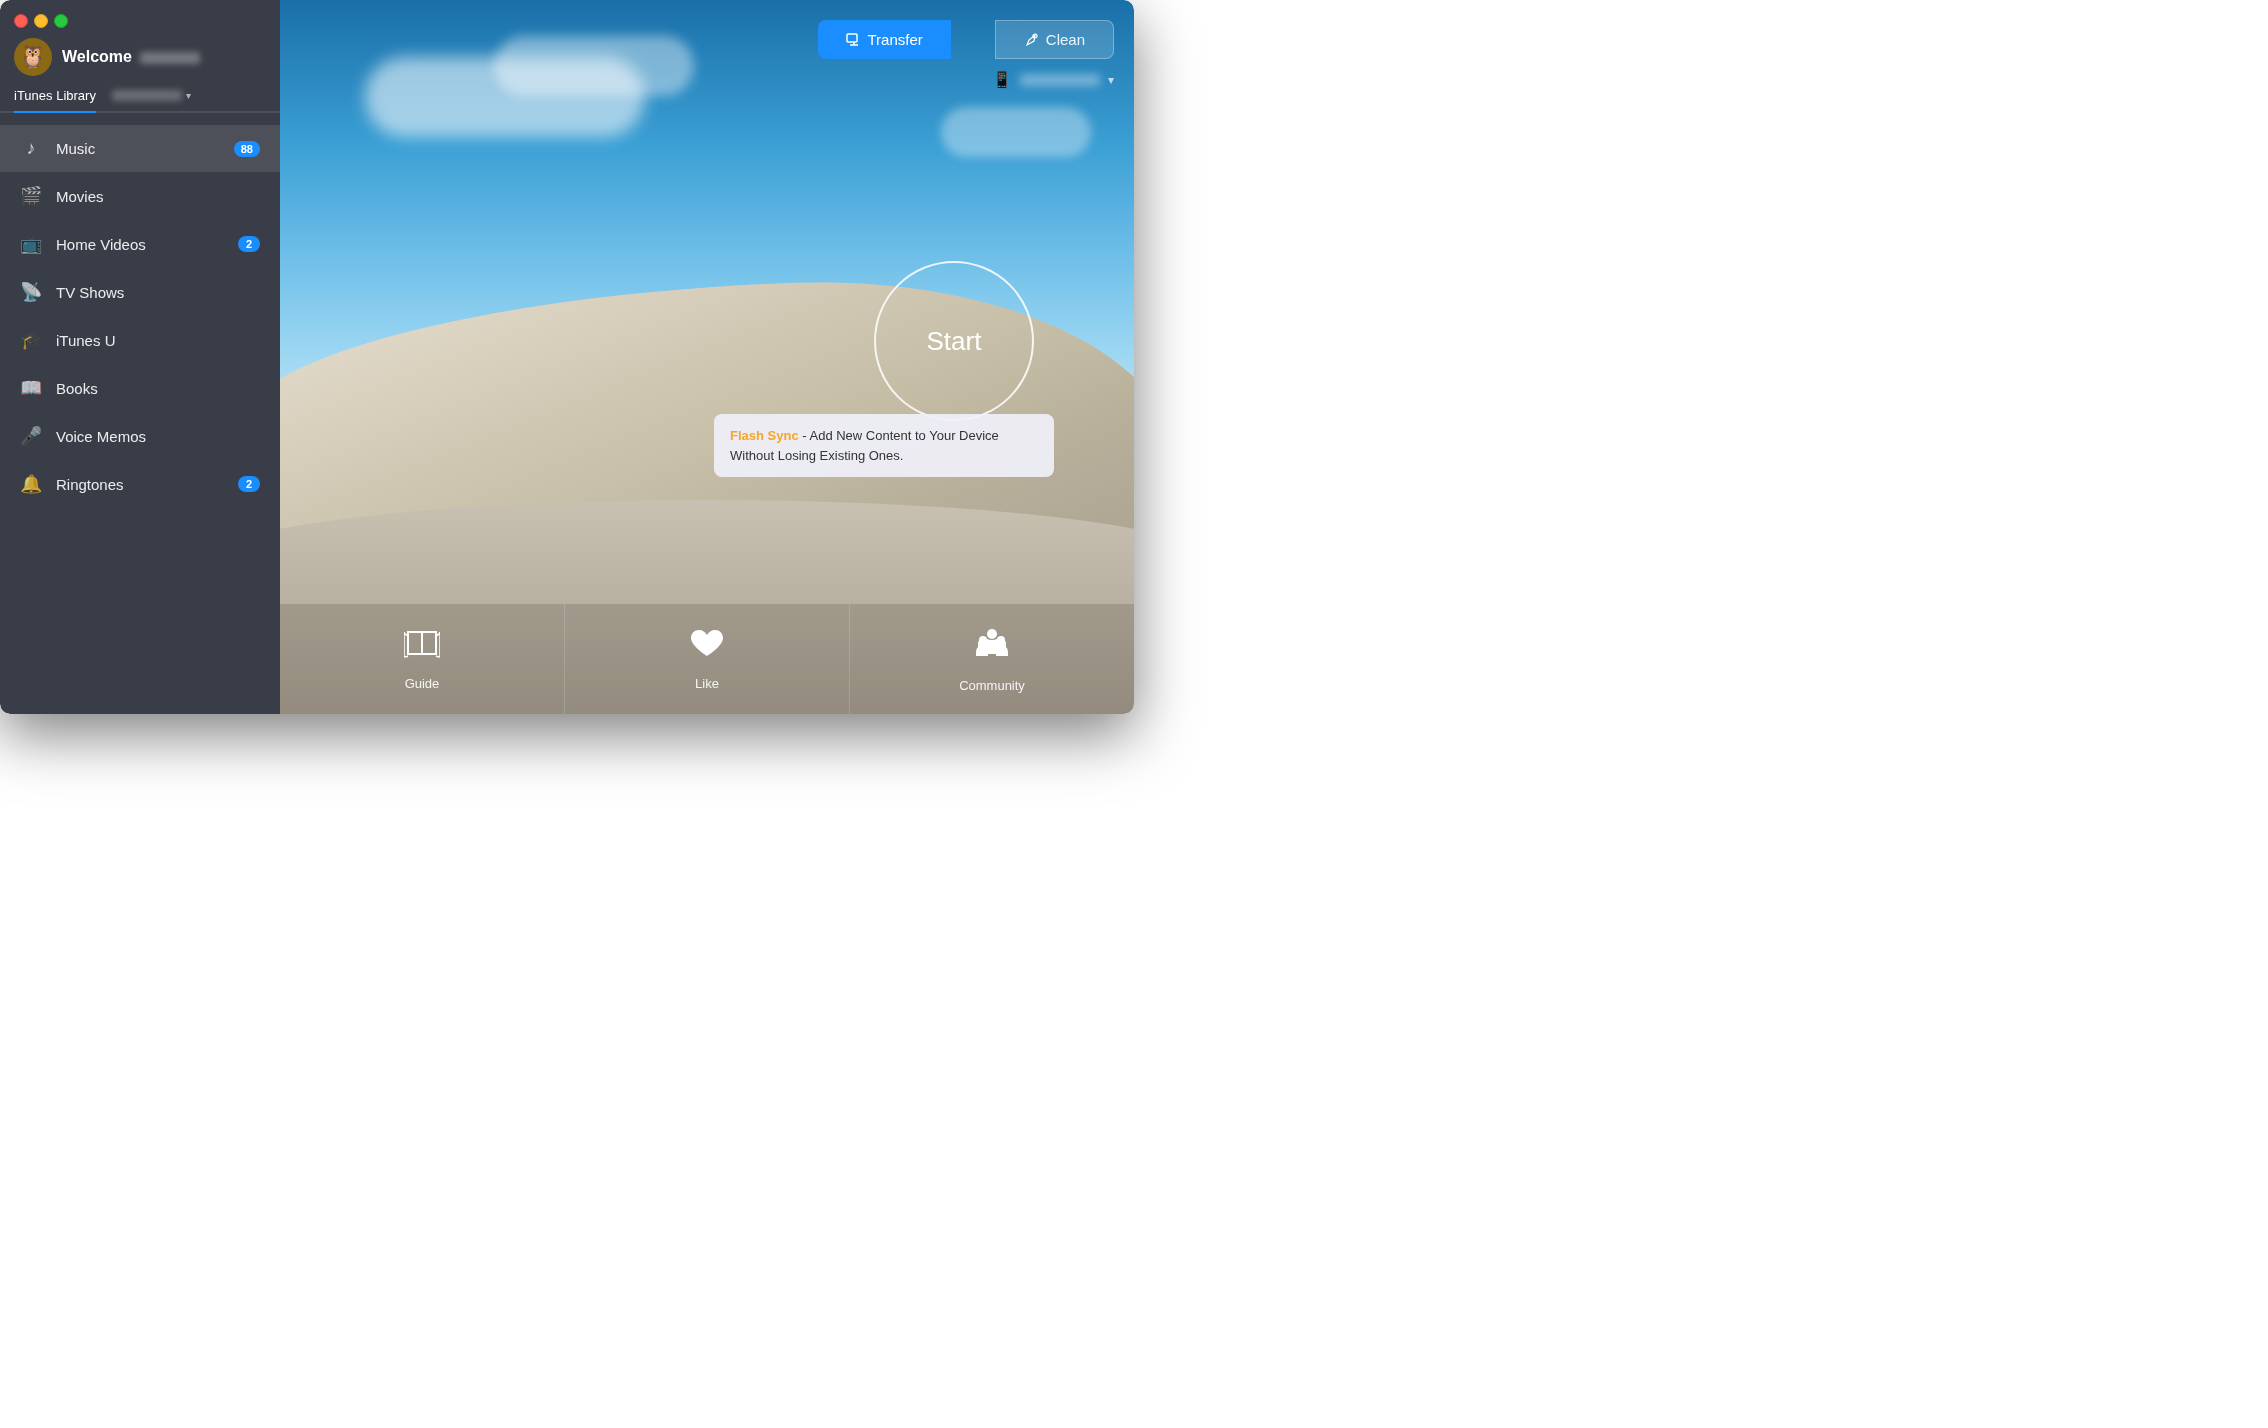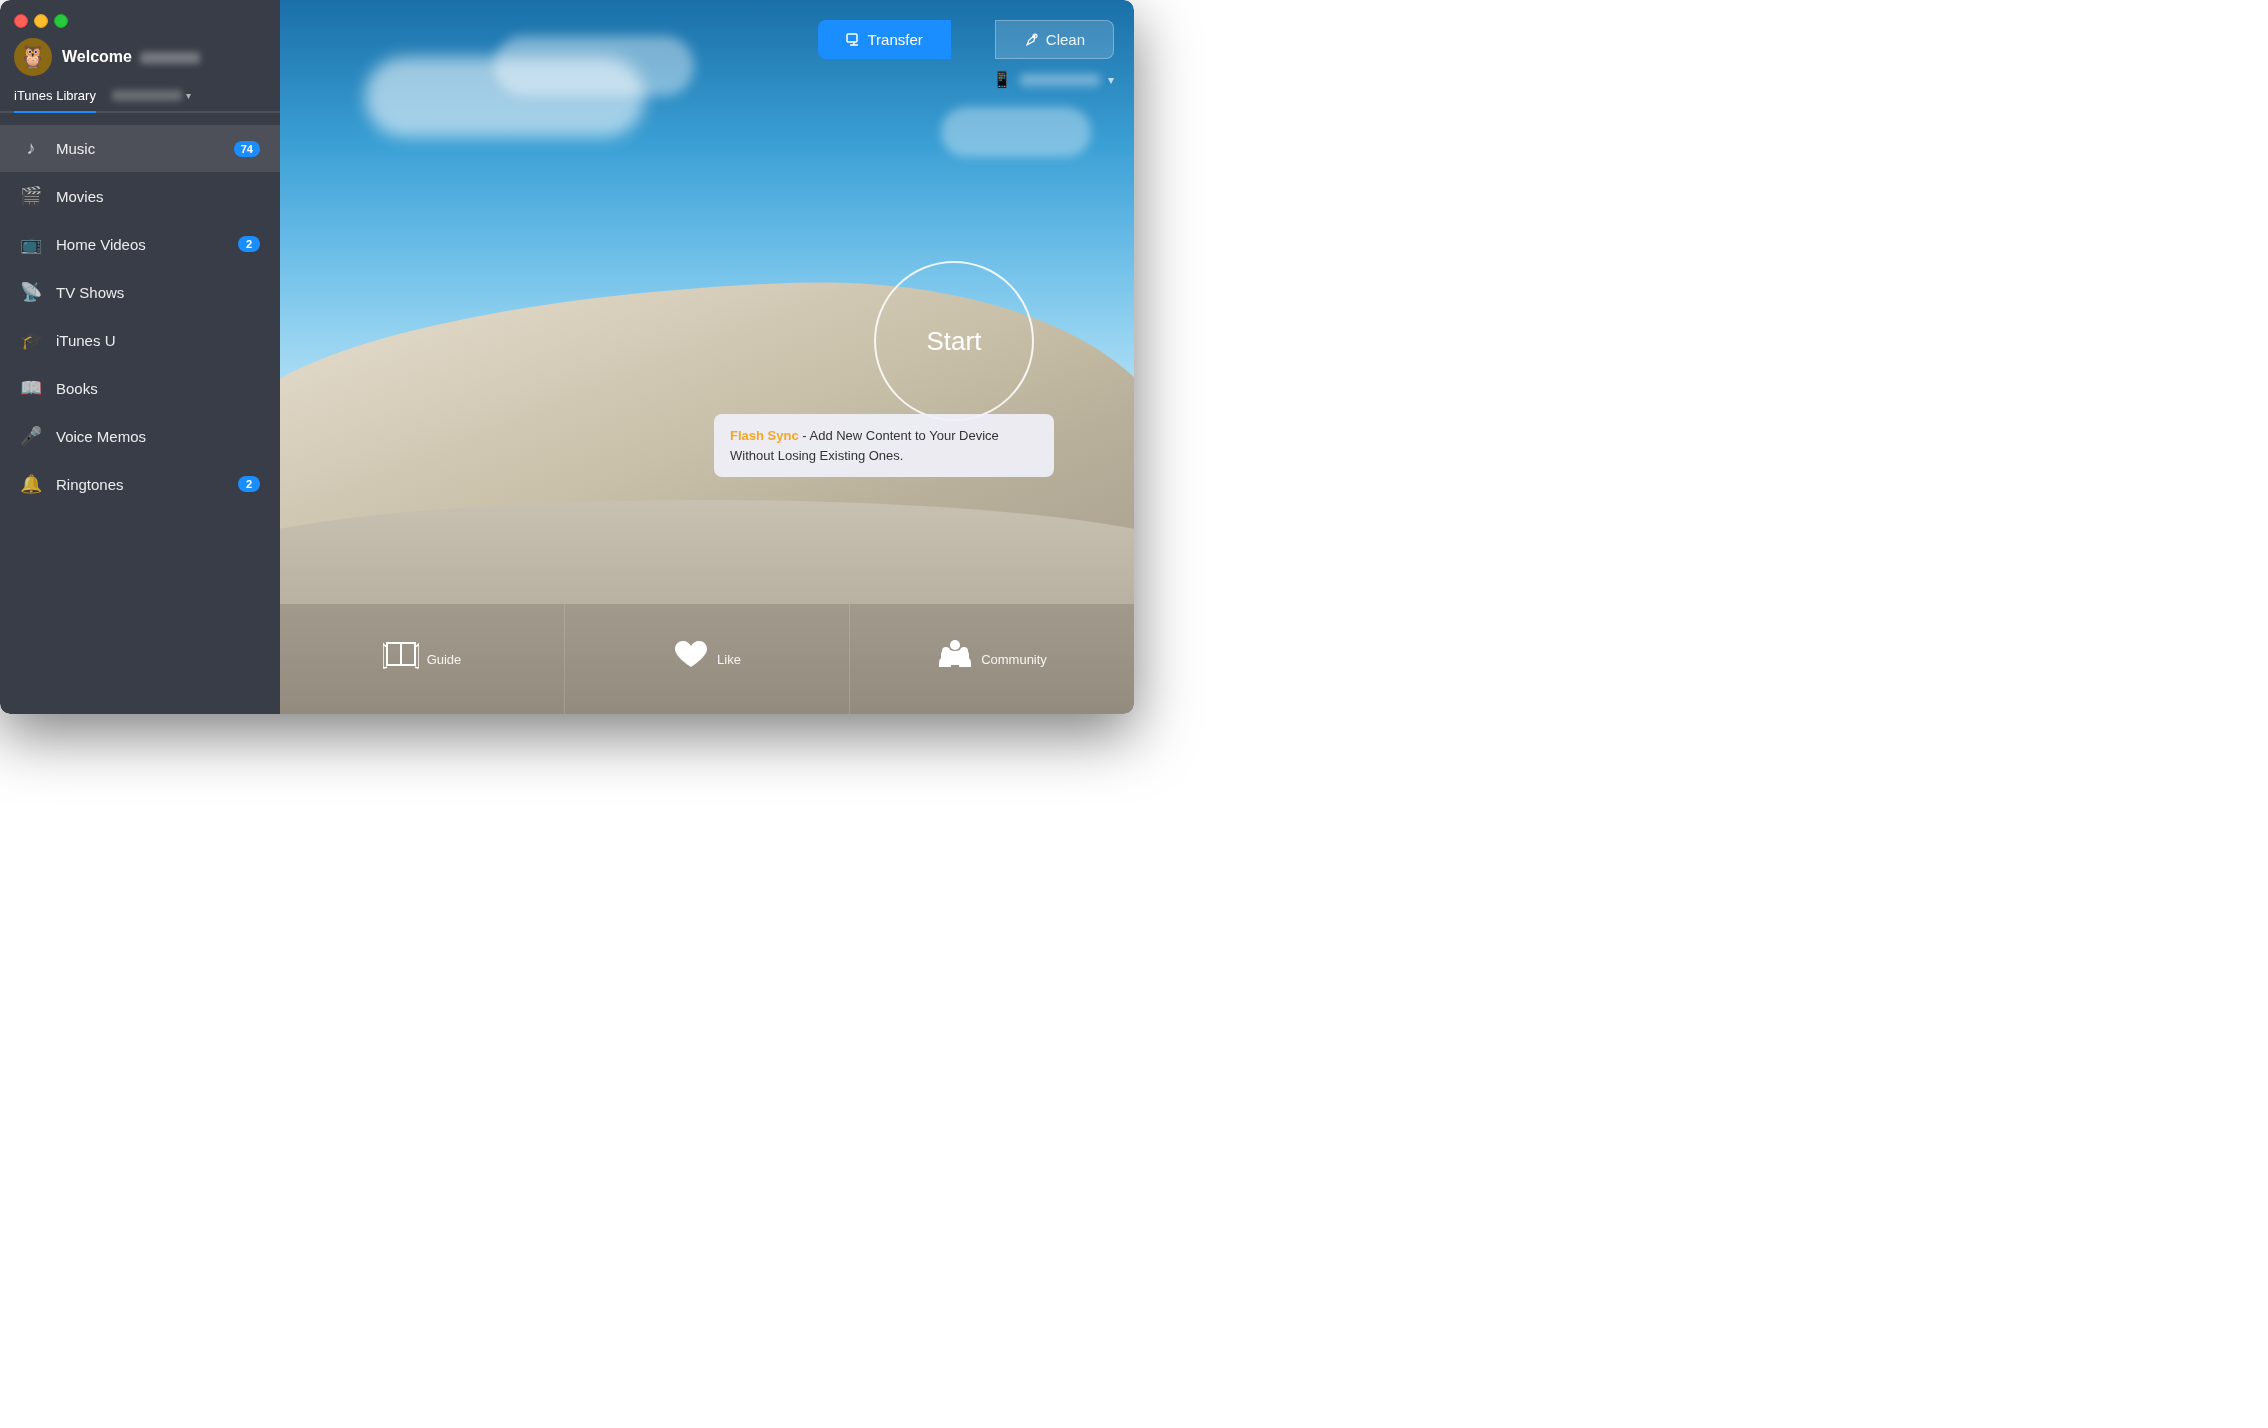--- a/index.html
+++ b/index.html
@@ -368,20 +368,21 @@
       left: 0;
       right: 0;
       height: 110px;
       display: flex;
       z-index: 10;
       background: rgba(0,0,0,0.12);
     }
     .bottom-item {
       flex: 1;
       display: flex;
+      flex-direction: column;
       align-items: center;
       justify-content: center;
       gap: 8px;
       cursor: pointer;
       border-right: 1px solid rgba(255,255,255,0.15);
       color: #fff;
       transition: background 0.15s;
     }
     .bottom-item:last-child { border-right: none; }
     .bottom-icon {
@@ -426,21 +427,21 @@
       <div class="tab-device">
         <span class="device-blur"></span>
         <span class="chevron-down">▾</span>
       </div>
     </div>
 
     <nav class="sidebar-nav">
       <div class="nav-item active">
         <span class="nav-icon">♪</span>
         <span class="nav-label">Music</span>
-        <span class="badge">74</span>
+        <span class="badge">88</span>
       </div>
       <div class="nav-item">
         <span class="nav-icon">🎬</span>
         <span class="nav-label">Movies</span>
       </div>
       <div class="nav-item">
         <span class="nav-icon">📺</span>
         <span class="nav-label">Home Videos</span>
         <span class="badge">2</span>
       </div>

